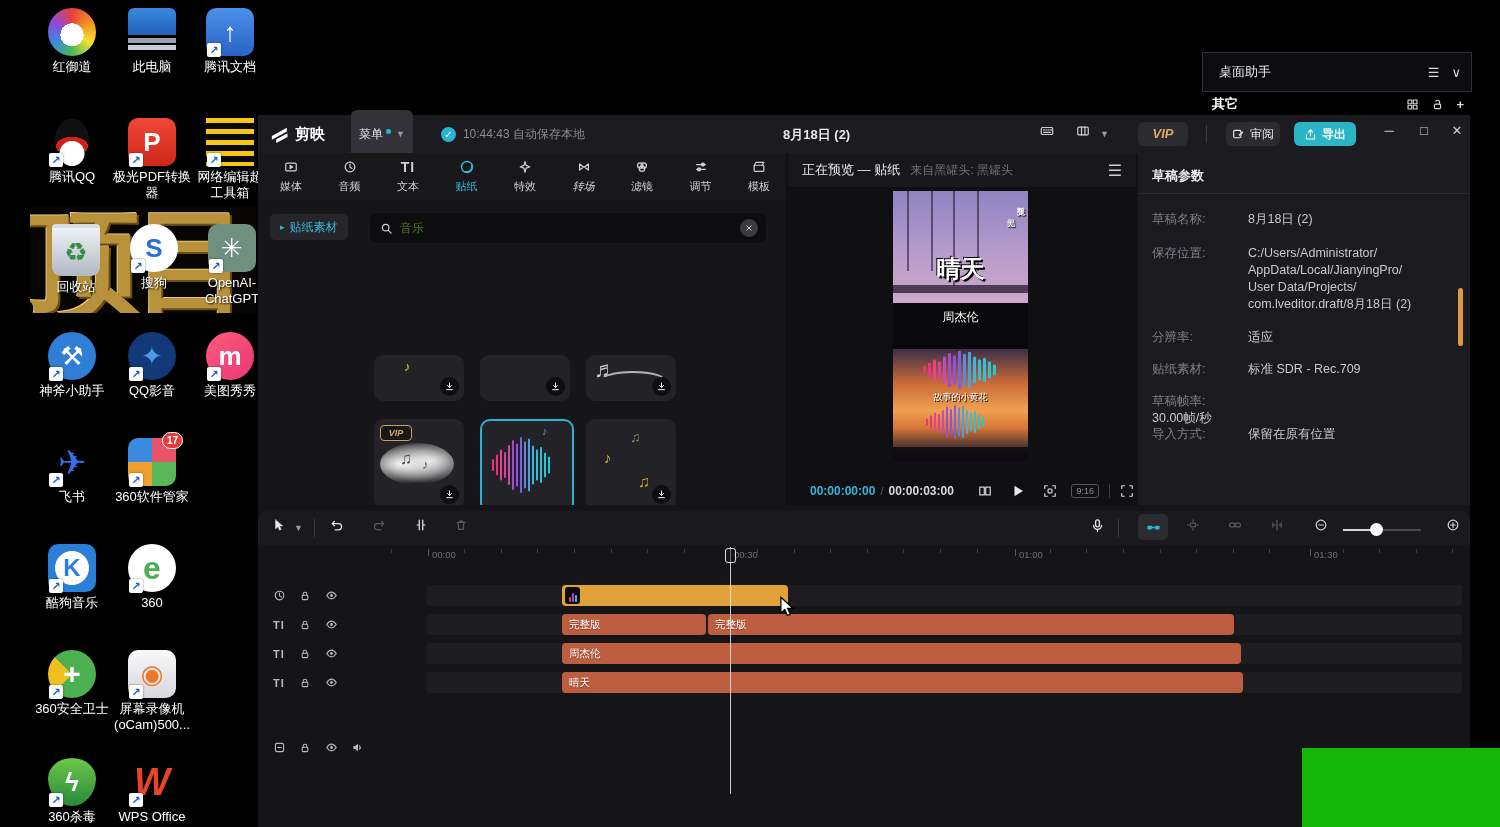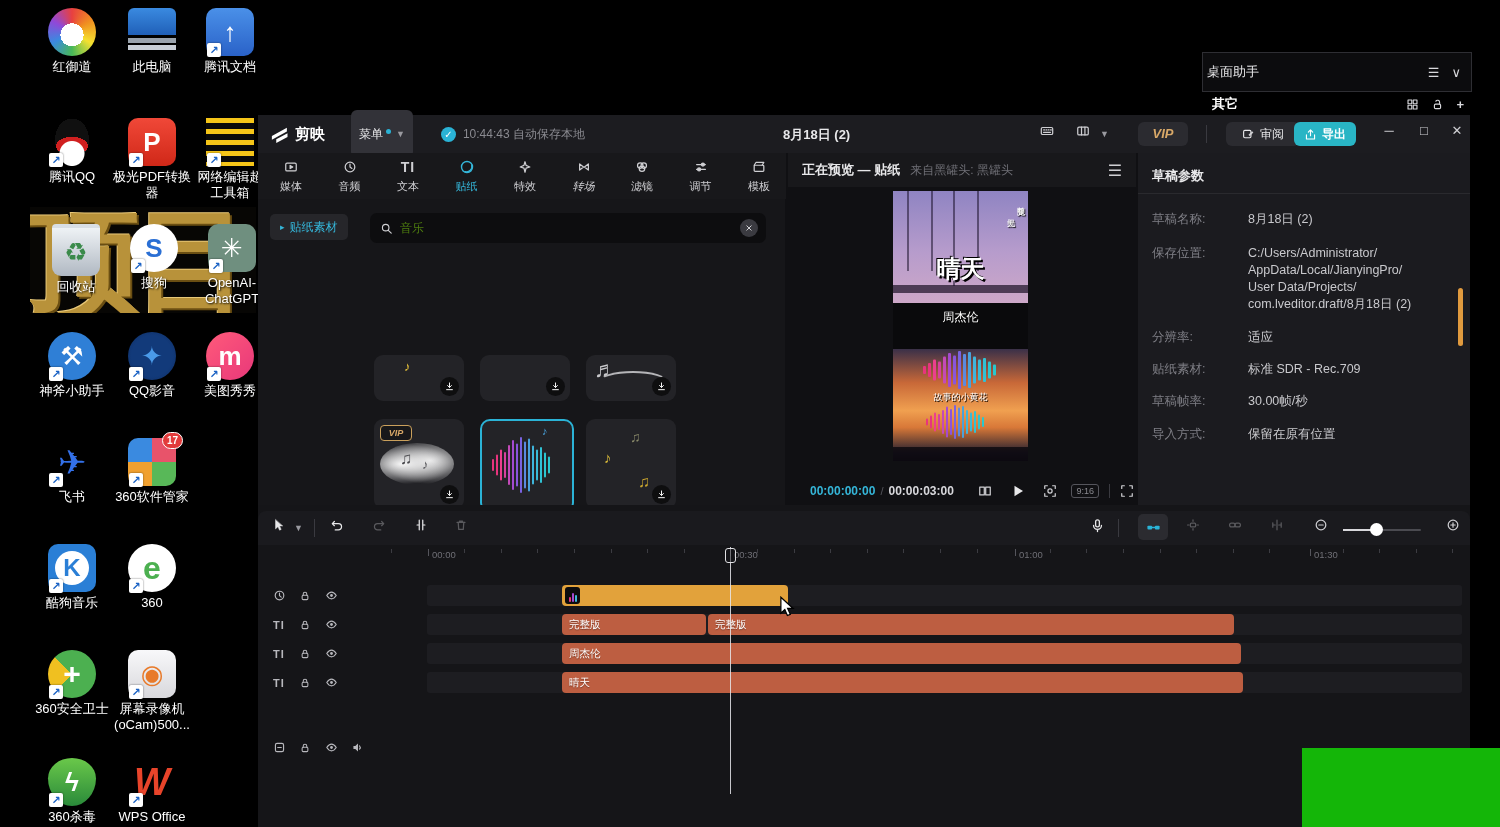--- a/index.html
+++ b/index.html
@@ -31,21 +31,21 @@
   #logo-wrap{display:flex;align-items:center;margin-left:12px}
   #app-name{color:#fff;font-weight:bold;font-size:15px;margin-left:5px}
   #menu-btn{margin-left:26px;background:#323238;border-radius:6px;height:24px;display:flex;align-items:center;padding:12px 8px;color:#e8e8ea;font-size:12px}
   #menu-dot{width:5px;height:5px;border-radius:50%;background:#2ab3d6;margin:0 5px 6px 3px}
   #autosave{display:flex;align-items:center;margin-left:28px;color:#8a8a90;font-size:12px}
   #save-check{width:15px;height:15px;border-radius:50%;background:#2ab3d6;color:#fff;font-size:10px;line-height:15px;text-align:center;margin-right:7px}
   #doc-title{position:absolute;left:525px;top:11px;color:#e8e8ea;font-size:13px;font-weight:bold}
   .tb-icon{position:absolute;top:9px;color:#cfcfd3;display:flex;align-items:center}
   #vip-badge{position:absolute;left:880px;top:7px;width:50px;height:24px;background:#2b2b30;border-radius:6px;color:#d8a868;font-weight:bold;font-size:13px;text-align:center;line-height:24px;font-style:italic}
   .tb-divider{position:absolute;top:10px;width:1px;height:18px;background:#3a3a40}
-  #review-btn{position:absolute;left:968px;top:7px;height:24px;background:#2b2b30;border-radius:6px;color:#e8e8ea;font-size:12px;display:flex;align-items:center;padding:0 16px}
+  #review-btn{position:absolute;left:968px;top:7px;height:24px;background:#2b2b30;border-radius:6px;color:#e8e8ea;font-size:12px;display:flex;align-items:center;padding:0 6px}
   #export-btn{position:absolute;left:1036px;top:7px;height:24px;background:#29b5c5;border-radius:6px;color:#fff;font-size:12px;font-weight:bold;display:flex;align-items:center;padding:0 10px}
   .winctl{position:absolute;top:8px;color:#cfcfd3;font-size:13px;width:22px;text-align:center}
   
   #tabbar{position:absolute;left:0;top:38px;width:528px;height:46px;background:#18181b}
   .tab{position:absolute;top:4px;width:58px;text-align:center;color:#cfcfd3}
   .tab .ticon{height:20px;display:flex;align-items:center;justify-content:center}
   .tab .tlabel{font-size:11px;margin-top:2px}
   .tab.active{color:#35b6d9}
   .ti{font-size:14px;font-weight:bold;letter-spacing:1px}
   
@@ -53,21 +53,21 @@
   #cat-chip{position:absolute;left:12px;top:15px;height:26px;background:#26262a;border-radius:5px;color:#35b6d9;font-size:12px;display:flex;align-items:center;padding:0 10px}
   #search-bar{position:absolute;left:112px;top:14px;width:396px;height:30px;background:#0d0d0f;border-radius:7px;display:flex;align-items:center;color:#4d7c0f;font-size:12px}
   #search-clear{position:absolute;right:8px;top:6px;width:18px;height:18px;background:#3a3a40;border-radius:50%;display:flex;align-items:center;justify-content:center}
   .tile{position:absolute;background:#232327;border-radius:9px;overflow:hidden}
   .tile.selected{border:2px solid #2bb3d6;border-radius:10px}
   .vip-tag{position:absolute;left:6px;top:6px;width:30px;height:14px;border:1px solid #caa05c;border-radius:4px;color:#d8a868;font-size:9px;font-weight:bold;font-style:italic;text-align:center;line-height:14px;background:rgba(20,20,22,.7)}
   .dl-btn{position:absolute;right:5px;bottom:5px;width:19px;height:19px;background:rgba(10,10,12,.85);border-radius:50%;display:flex;align-items:center;justify-content:center}
   
   #preview-panel{position:absolute;left:530px;top:38px;width:348px;height:436px;background:#101013}
   #preview-header{position:absolute;left:0;top:0;width:100%;height:34px;background:#18181b;display:flex;align-items:center}
-  #preview-title{color:#e8e8ea;font-size:13px;font-weight:bold;margin-left:14px}
+  #preview-title{color:#e8e8ea;font-size:13px;font-weight:normal;margin-left:14px}
   #preview-src{color:#6f6f76;font-size:12px;margin-left:10px}
   #video{position:absolute;left:105px;top:38px;width:135px;height:270px;overflow:hidden;background:#000}
   #vid-top{position:absolute;left:0;top:0;width:100%;height:112px;background:linear-gradient(180deg,#8f84c2 0%,#b79ccc 55%,#cda8c8 100%)}
   .bridge-line{position:absolute;top:0;width:2px;height:80px;background:rgba(30,20,45,.55)}
   #vid-song{position:absolute;left:0;top:62px;width:100%;text-align:center;color:#fff;font-size:24px;font-weight:bold;text-shadow:2px 2px 0 #000,-1px -1px 0 #000;font-family:"Liberation Serif",serif}
   .vside{position:absolute;color:#fff;font-size:8px;writing-mode:vertical-rl;text-shadow:1px 1px 1px #000}
   #vid-band{position:absolute;left:0;top:112px;width:100%;height:46px;background:#0a0a0c}
   #vid-artist{width:100%;text-align:center;color:#fff;font-size:12px;margin-top:6px;text-shadow:1px 1px 0 #000}
   #vid-bottom{position:absolute;left:0;top:158px;width:100%;height:112px;background:linear-gradient(180deg,#3a3048 0%,#c86838 30%,#f0a050 55%,#d87838 70%,#2a2230 92%,#16121c 100%)}
   #vid-lyric{position:absolute;left:0;top:42px;width:100%;text-align:center;color:#fff;font-size:9px;text-shadow:1px 1px 0 #000}
@@ -250,21 +250,21 @@
     <div class="dicon s-wps " style="left: 110px; top: 758px;">
       <div class="art">
         <div class="g" style="color: rgb(232, 68, 42); font-size: 38px; font-style: italic;">W</div>
         <div class="shortcut">↗</div>
       </div>
       <div class="lbl">WPS Office</div>
     </div>
   </div>
 
 <div id="widget-panel">
-  <span style="margin-left:4px">桌面助手</span>
+  <span style="margin-left:16px">桌面助手</span>
   <span style="margin-left:auto;margin-right:10px;display:flex;gap:12px">
     <span class="wicon" style="margin:0">☰</span>
     <span class="wicon" style="margin:0">∨</span>
   </span>
 </div>
 <div id="widget-row">
   <span style="margin-left:10px">其它</span>
   <span style="margin-left:auto;margin-right:6px;display:flex">
     <span class="wicon" id="w-grid">
         <svg width="13" height="13" viewBox="0 0 16 16" fill="none" stroke="#d8d8dc" stroke-width="1.4" stroke-linecap="round" stroke-linejoin="round">
@@ -664,21 +664,21 @@
 com.lveditor.draft/8月18日 (2)</div>
         </div>
         <div class="prow" style="top: 176px;">
           <div class="plabel">分辨率:</div>
           <div class="pvalue">适应</div>
         </div>
         <div class="prow" style="top: 208px;">
           <div class="plabel">贴纸素材:</div>
           <div class="pvalue">标准 SDR - Rec.709</div>
         </div>
-        <div class="prow" style="top: 240px;">
+        <div class="prow" style="top: 240px; flex-direction: column;">
           <div class="plabel">草稿帧率:</div>
           <div class="pvalue">30.00帧/秒</div>
         </div>
         <div class="prow" style="top: 273px;">
           <div class="plabel">导入方式:</div>
           <div class="pvalue">保留在原有位置</div>
         </div>
       </div>
     <div id="params-divider-bot"></div>
     <div id="modify-btn">修改</div>

